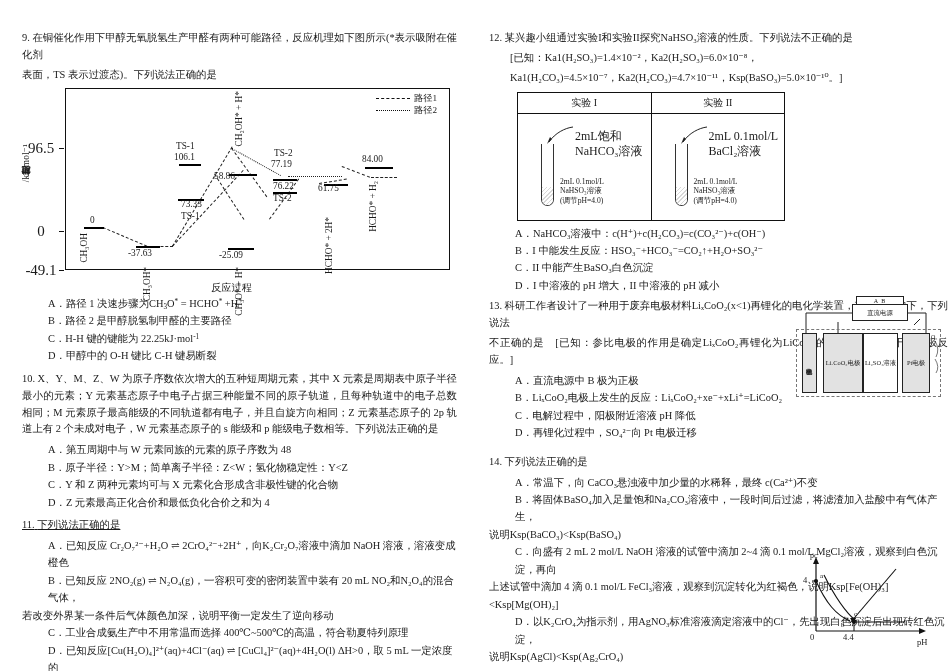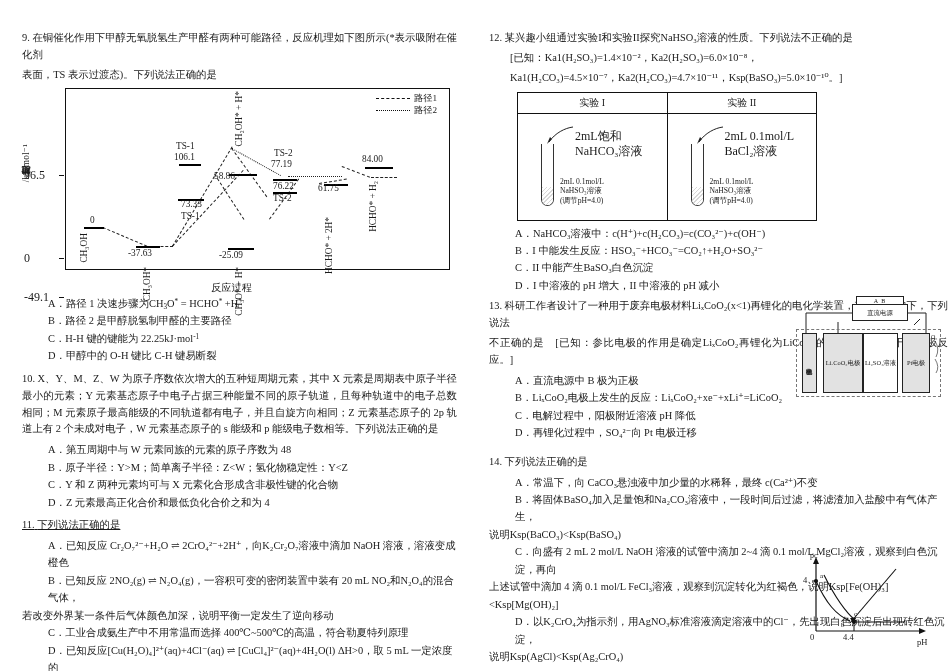--- a/index.html
+++ b/index.html
@@ -35,21 +35,21 @@
     position: absolute; left: 43px; top: 0;
     width: 385px; height: 182px;
     border: 1px solid #111;
     background: #fff;
   }
   .ylab9 {
     position: absolute; left: -2px; top: 56px;
     writing-mode: vertical-rl; transform: rotate(180deg);
     font-size: 9.4px; letter-spacing: 0.2px;
   }
-  .ytick9 { position: absolute; font-size: 12px; text-align: left; width: 34px; margin-top: 28px; }
+  .ytick9 { position: absolute; font-size: 15px; text-align: center; width: 34px; }
   .ytick9::after {
     content: ""; position: absolute; right: -6px; top: 50%;
     width: 5px; height: 1px; background: #111;
   }
   .xlab9 { position: absolute; left: 0; right: 16px; top: 185px; text-align: center; font-size: 10.2px; margin-top: 8px; }
   .legend9 { position: absolute; right: 12px; top: 4px; font-size: 9.2px; }
   .legend9 .row { display: flex; align-items: center; gap: 4px; height: 12px; }
   .legend9 .ln { width: 34px; height: 0; border-top: 1.3px dashed #111; }
   .legend9 .ln.d2 { border-top-style: dotted; }
 
@@ -59,21 +59,21 @@
   .plabel { position: absolute; font-size: 9.3px; white-space: nowrap; }
   .vlabel {
     position: absolute; font-size: 9.3px; white-space: nowrap;
     writing-mode: vertical-rl; transform: rotate(180deg);
   }
   .conn { position: absolute; height: 0; border-top: 1.1px dashed #222; transform-origin: 0 0; }
   .conn.dot { border-top-style: dotted; }
 
   
   .exp-table {
-    border-collapse: collapse; margin: 5px 10px 4px 28px; width: 300px;
+    border-collapse: collapse; margin: 5px 10px 4px 28px; width: 268px;
     font-size: 9.6px;
     font-family: Liberation Serif, serif;
   }
   .exp-table th, .exp-table td { border: 1px solid #111; }
   .exp-table th { font-weight: normal; padding: 3px 0; text-align: center; font-size: 10px; }
   .exp-cell { position: relative; height: 104px; }
   .tube {
     position: absolute; left: 22px; top: 29px;
     width: 13px; height: 62px;
     border: 1px solid #333; border-top: none;

